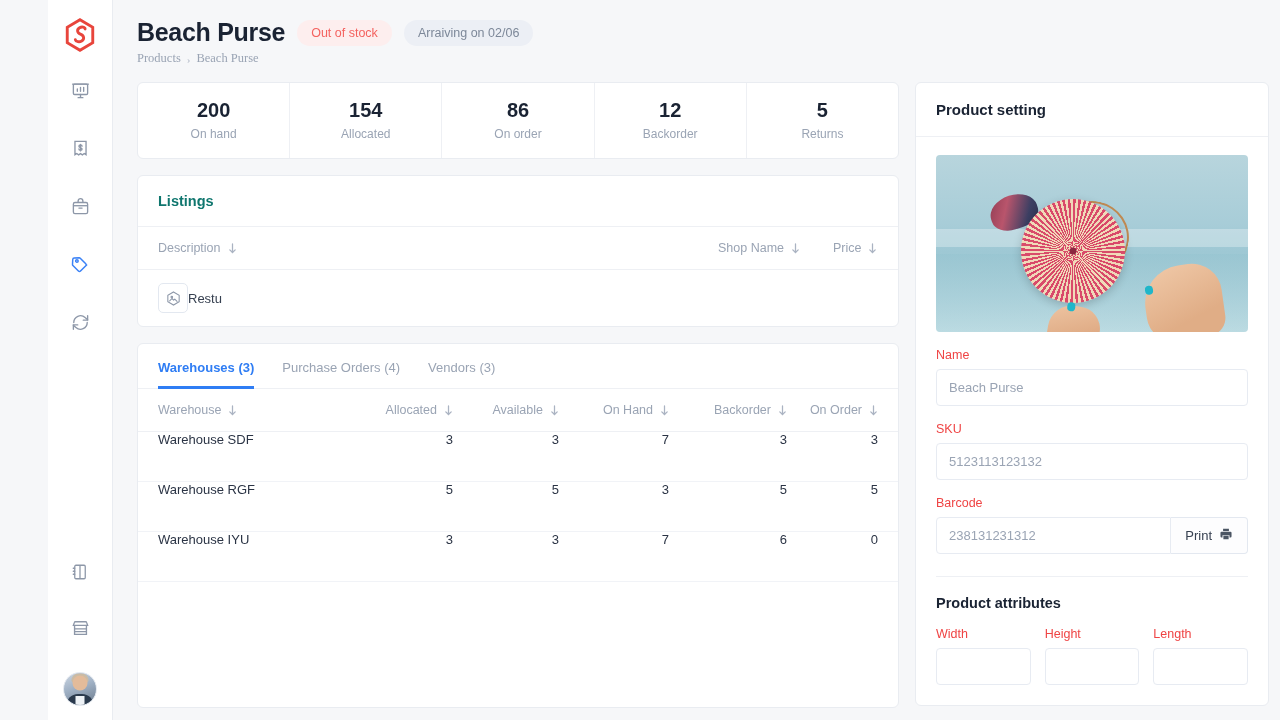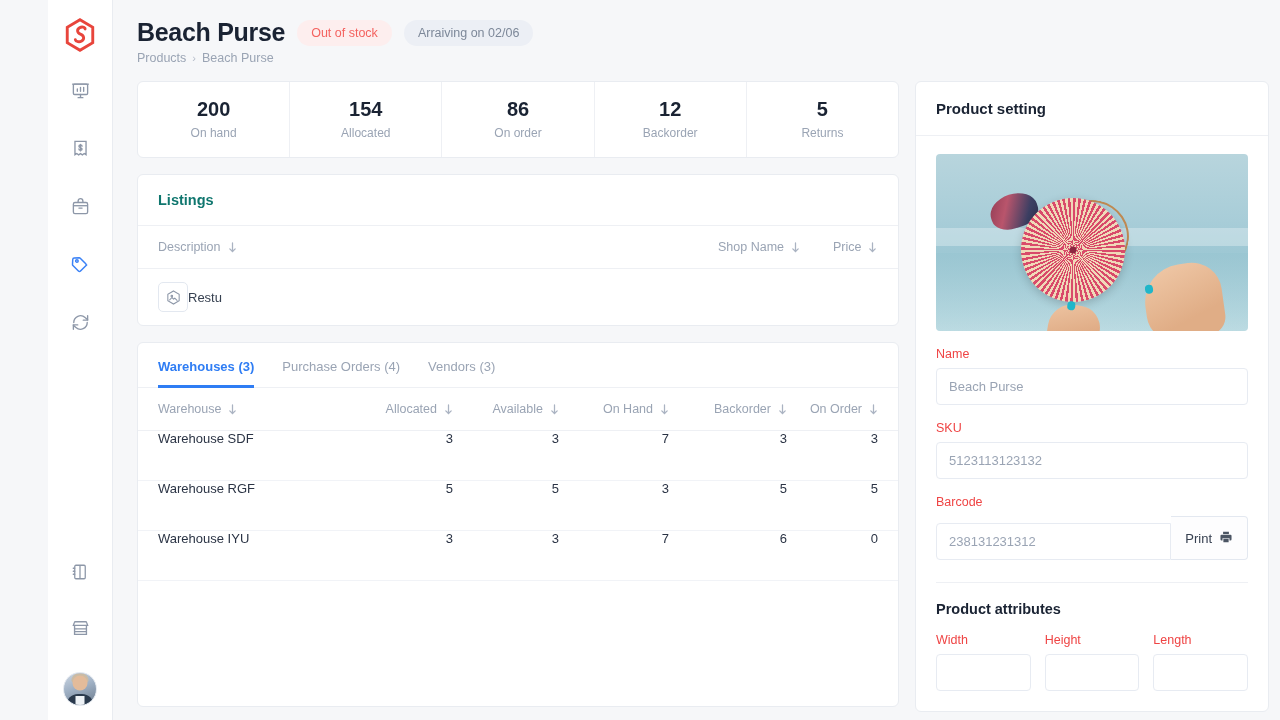--- a/index.html
+++ b/index.html
@@ -68,21 +68,21 @@
   .page-title {
     font-size: 25px; font-weight: 700; color: #1a2333; letter-spacing: -0.3px;
   }
   .badge {
     font-size: 12.5px; padding: 6px 14px; border-radius: 14px; white-space: nowrap;
   }
   .badge-stock { background: #fdeeee; color: #f4625f; }
   .badge-arriving { background: #eceff5; color: #7d8899; }
   .breadcrumb {
     margin-top: 4px; font-size: 12.5px; color: #9aa4b4;
-    display: flex; align-items: center; gap: 6px;
+    display: flex; align-items: center; gap: 6px; font-family: Liberation Serif, serif;
   }
   .breadcrumb .crumb { cursor: pointer; }
   .breadcrumb .sep { font-size: 11px; color: #b4bcc9; }
 
   .content { display: flex; gap: 16px; padding: 16px 24px 0 24px; }
   .col-left { width: 762px; flex: 0 0 762px; }
   .col-right { width: 354px; flex: 0 0 354px; }
 
   .card {
     background: #fff; border: 1px solid #e9ecf1; border-radius: 6px;
@@ -205,21 +205,21 @@
   }
   .field { margin-top: 16px; }
   .field-label { font-size: 12.5px; font-weight: 400; color: #ef4444; margin-bottom: 7px; }
   .field-input {
     width: 100%; padding: 10px 12px; border: 1px solid #e7ebf2; border-radius: 4px;
     font-size: 13px; color: #9aa4b4; background: #fff;
     font-family: "Liberation Sans", sans-serif;
   }
   .barcode-row { display: flex; }
   .barcode-row .field-input {
-    border-top-right-radius: 0; border-bottom-right-radius: 0; flex: 1; margin-top: 7px;
+    border-top-right-radius: 0; border-bottom-right-radius: 0; flex: 1;
   }
   .print-btn {
     display: flex; align-items: center; gap: 7px; justify-content: center;
     padding: 0 14px; border: 1px solid #e3e8f0; border-left: none;
     border-top-right-radius: 4px; border-bottom-right-radius: 4px;
     background: #fdfdfe; font-size: 13px; color: #374151; cursor: pointer;
   }
   .divider { height: 1px; background: #eef0f4; margin: 22px 0 0 0; }
   .attr-title { font-size: 14.5px; font-weight: 700; color: #1a2333; margin-top: 18px; }
   .attr-grid { display: flex; gap: 14px; margin-top: 16px; }

